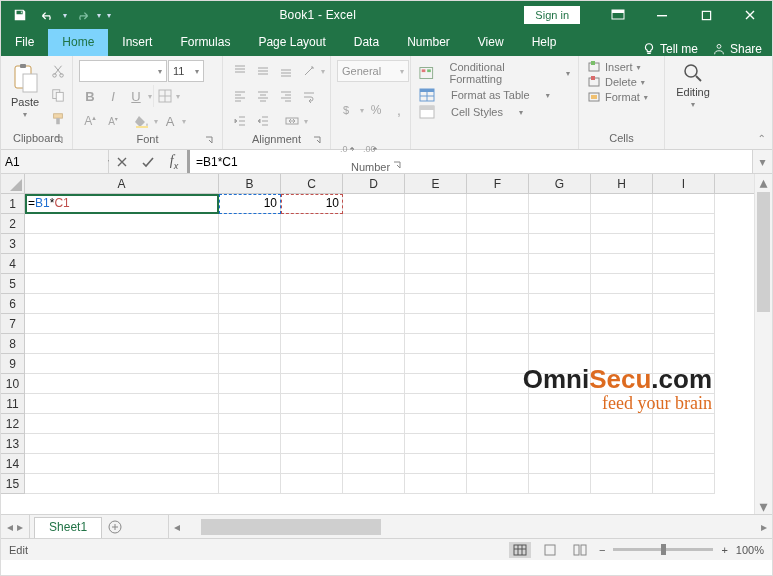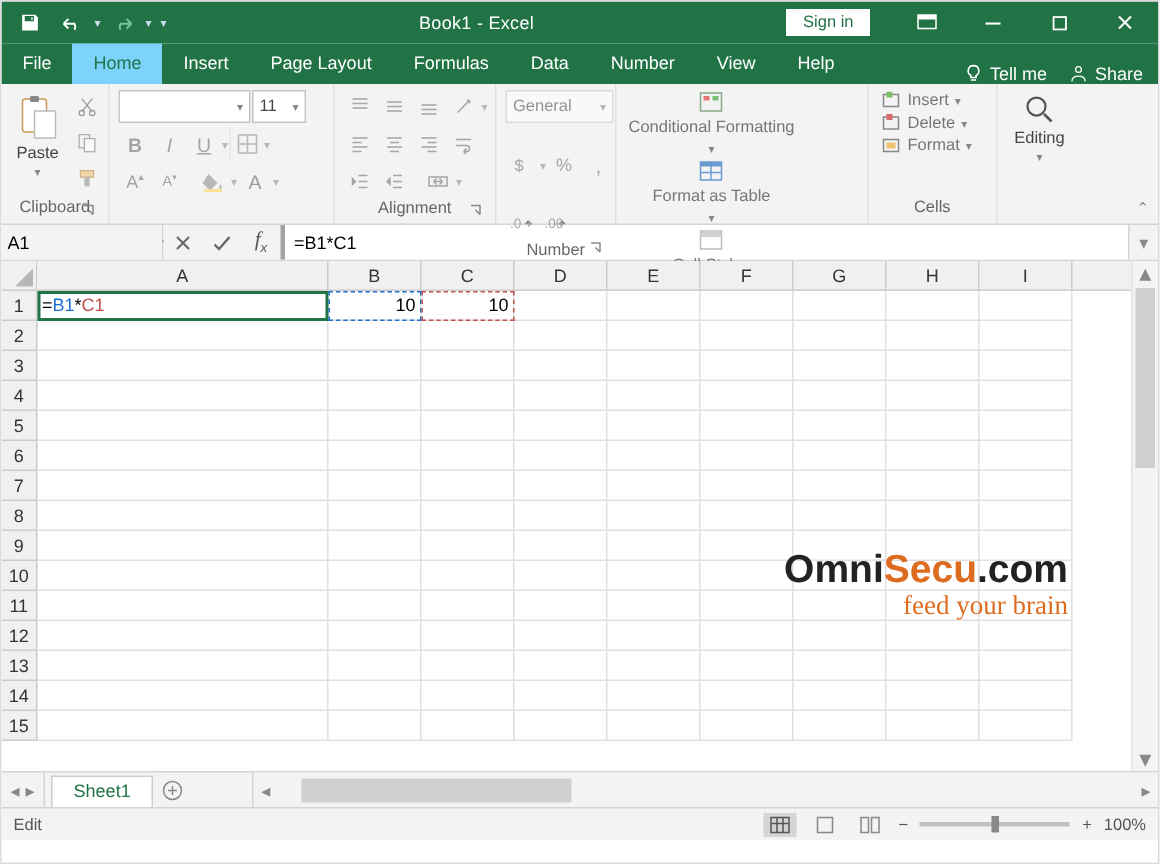--- a/index.html
+++ b/index.html
@@ -26,21 +26,21 @@
   .group-label .launcher { position:absolute; right:0; bottom:2px; width:12px; height:12px; cursor:pointer;}
   .group-body { display:flex; flex:1; gap:4px; align-items:flex-start;}
   .big-btn { display:flex; flex-direction:column; align-items:center; gap:2px; padding:2px 4px; cursor:pointer; color:#444;}
   .big-btn .lbl { font-size:11px;}
   .mini-btn { width:22px; height:22px; display:flex; align-items:center; justify-content:center; cursor:pointer;}
   .font-row, .align-row, .num-row { display:flex; align-items:center; gap:1px;}
   .font-name { width:88px; height:22px; border:1px solid #c6c6c6; background:#fff; font-size:11px; padding:0 4px; color:#888; display:flex; align-items:center; justify-content:space-between;}
   .font-size { width:36px; height:22px; border:1px solid #c6c6c6; background:#fff; font-size:11px; padding:0 4px; color:#444; display:flex; align-items:center; justify-content:space-between;}
   .icon-dim { opacity:.55;}
   .styles-col{ display:flex; flex-direction:column; gap:1px; font-size:11px; color:#777;}
-  .styles-col .srow{display:flex; align-items:center; gap:4px; padding:1px 2px; cursor:pointer;flex-direction:column;}
+  .styles-col .srow{display:flex; align-items:center; gap:16px; padding:1px 2px; cursor:pointer;}
   .cells-col { display:flex; flex-direction:column; gap:1px; font-size:11px; color:#777;}
   .cells-col .crow{display:flex; align-items:center; gap:4px; padding:1px 2px; cursor:pointer;}
   
   .fbar { height:24px; border-bottom:1px solid #d4d4d4; display:flex; align-items:stretch; background:#fff; font-size:12px;}
   .name-box { width:108px; border-right:1px solid #d4d4d4; display:flex; align-items:center; padding:0 4px; background:#f3f3f3;gap:23px;}
   .name-box input { border:none; background:transparent; width:80px; font-size:12px; outline:none;}
   .fb-btns { display:flex; align-items:center; border-right:3px solid #a3a3a3; background:#f3f3f3;}
   .fb-btn { width:26px; height:24px; display:flex; align-items:center; justify-content:center; cursor:pointer; color:#555;}
   .fb-input { flex:1; border:none; outline:none; padding:0 6px; font-size:12px;}
   .fb-expand { width:20px; border-left:1px solid #d4d4d4; display:flex; align-items:center; justify-content:center; cursor:pointer; color:#888; background:#f3f3f3;}
@@ -138,22 +138,22 @@
           <path stroke="#fff" stroke-width="1.4" d="M2 2l8 8M10 2l-8 8"></path>
         </svg>
     </div>
   </div>
 </div>
 
 <div class="tabs">
   <div class="tab-file">File</div>
   <div class="tab active">Home</div>
   <div class="tab">Insert</div>
+  <div class="tab">Formulas</div>
   <div class="tab">Page Layout</div>
-  <div class="tab">Formulas</div>
   <div class="tab">Data</div>
   <div class="tab">Number</div>
   <div class="tab">View</div>
   <div class="tab">Help</div>
   <div class="tabs-right">
     <div class="tr-item">
       <svg width="14" height="14" viewBox="0 0 16 16">
           <path fill="none" stroke="#fff" stroke-width="1.2" d="M8 2a4 4 0 0 1 2 7.5V11H6V9.5A4 4 0 0 1 8 2zM6 13h4"></path>
         </svg>
       <span>Tell me</span>
@@ -255,20 +255,27 @@
               <path fill="#888" d="M4 2l6 6-5 5-5-5zM12 9c1 1 1 3 0 3s-1-2 0-3z"></path>
               <rect x="1" y="12" width="12" height="2" fill="#ffd54a"></rect>
             </svg>
           </div>
         <span class="caret">▾</span>
         <div class="mini-btn">
             <span style="font-size:13px; color:#555;">A</span>
           </div>
         <span class="caret">▾</span>
       </div>
+    </div>
+    <div class="group-label"><span>Font</span>
+      <span class="launcher">
+          <svg width="10" height="10" viewBox="0 0 10 10">
+            <path stroke="#888" fill="none" d="M2 2h6v6M5 5l3 3"></path>
+          </svg>
+        </span>
     </div>
   </div>
 
   <div class="group" style="width:108px;">
     <div class="group-body icon-dim" style="flex-direction:column; gap:3px;">
       <div class="align-row">
         <div class="mini-btn">
             <svg width="14" height="14">
               <path stroke="#666" d="M2 2h10M2 5h10M2 8h10"></path>
             </svg>

